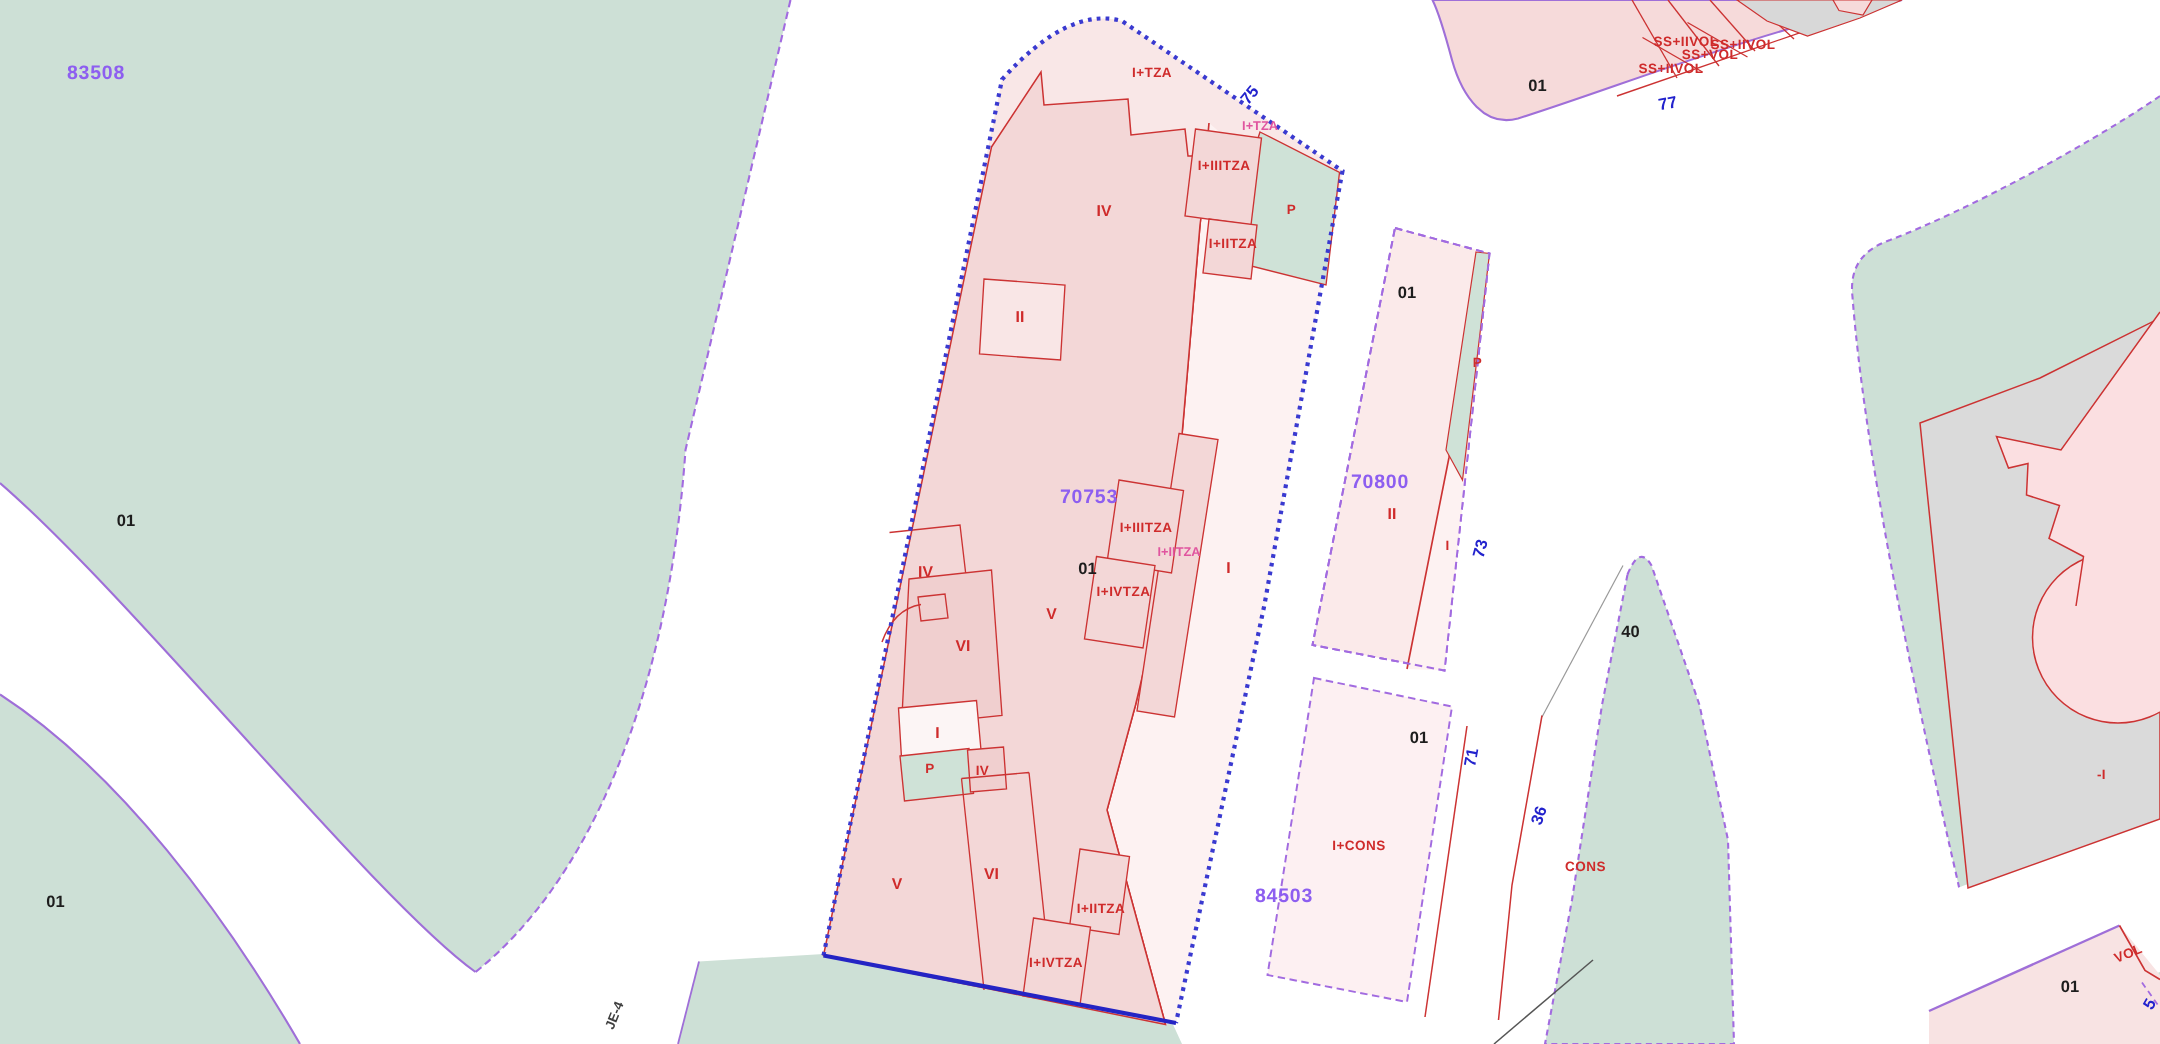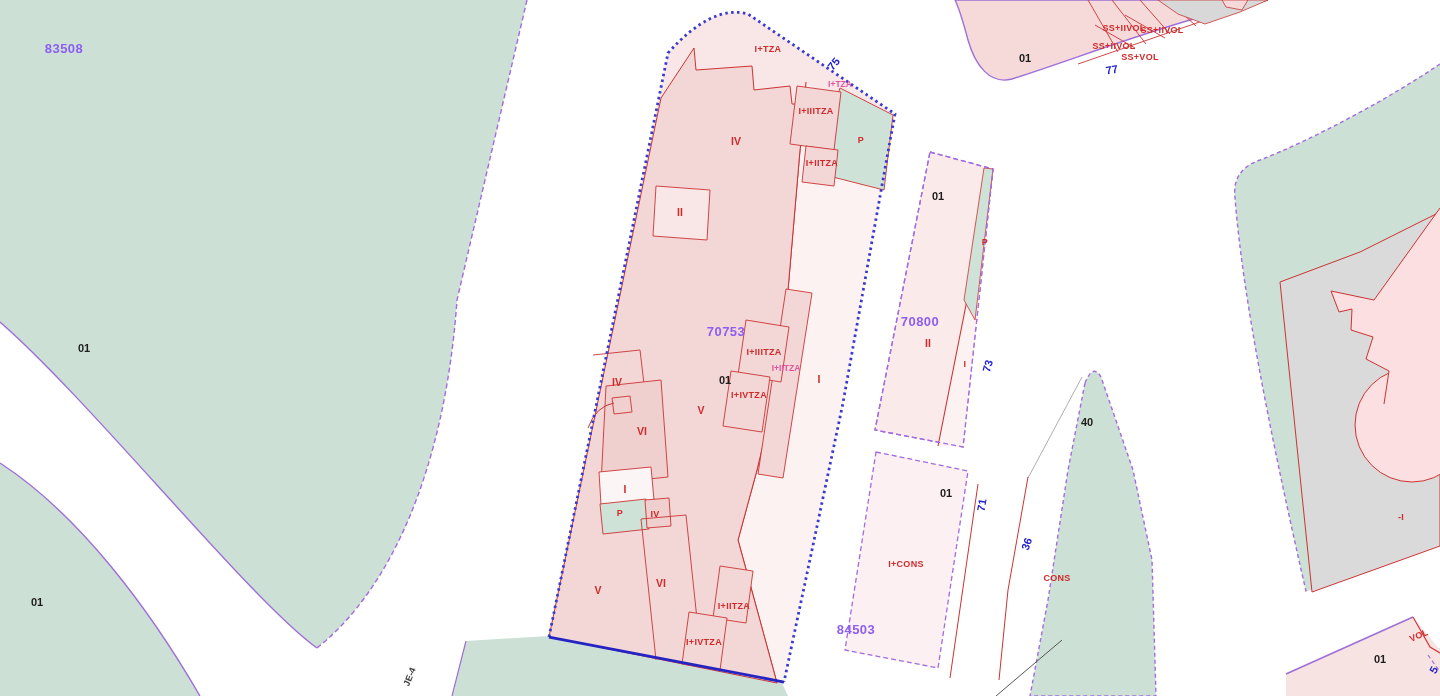--- a/index.html
+++ b/index.html
@@ -122,21 +122,21 @@
       <path d="M1286,674 L1413,617" fill="none" stroke="#9f6fd8" stroke-width="1.6"></path>
       <path d="M1413,617 L1430,647 L1440,653" fill="none" stroke="#cc3333" stroke-width="1.1"></path>
       <path d="M1428,655 L1440,672" fill="none" stroke="#a26be0" stroke-width="1.2" stroke-dasharray="4 3"></path>
     </g>
   </svg>
 
   <div id="labels">
       <span class="map-label lbl-code" style="left: 64px; top: 48px; transform: translate(-50%, -50%);">83508</span>
       <span class="map-label lbl-code" style="left: 726px; top: 331px; transform: translate(-50%, -50%);">70753</span>
       <span class="map-label lbl-code" style="left: 920px; top: 321px; transform: translate(-50%, -50%);">70800</span>
-      <span class="map-label lbl-code" style="left: 856px; top: 597px; transform: translate(-50%, -50%); margin-top: 32px;">84503</span>
+      <span class="map-label lbl-code" style="left: 856px; top: 597px; transform: translate(-50%, -50%);">84503</span>
       <span class="map-label lbl-lot" style="left: 84px; top: 348px; transform: translate(-50%, -50%);">01</span>
       <span class="map-label lbl-lot" style="left: 37px; top: 602px; transform: translate(-50%, -50%);">01</span>
       <span class="map-label lbl-lot" style="left: 725px; top: 380px; transform: translate(-50%, -50%);">01</span>
       <span class="map-label lbl-lot" style="left: 938px; top: 196px; transform: translate(-50%, -50%);">01</span>
       <span class="map-label lbl-lot" style="left: 946px; top: 493px; transform: translate(-50%, -50%);">01</span>
       <span class="map-label lbl-lot" style="left: 1025px; top: 58px; transform: translate(-50%, -50%);">01</span>
       <span class="map-label lbl-lot" style="left: 1380px; top: 659px; transform: translate(-50%, -50%);">01</span>
       <span class="map-label lbl-lot" style="left: 1087px; top: 422px; transform: translate(-50%, -50%);">40</span>
       <span class="map-label lbl-street" style="left: 834px; top: 64px; transform: translate(-50%, -50%) rotate(-50deg);">75</span>
       <span class="map-label lbl-street" style="left: 1112px; top: 70px; transform: translate(-50%, -50%) rotate(-10deg);">77</span>
@@ -168,16 +168,16 @@
       <span class="map-label lbl-red" style="left: 704px; top: 642px; transform: translate(-50%, -50%);">I+IVTZA</span>
       <span class="map-label lbl-red" style="left: 985px; top: 242px; transform: translate(-50%, -50%);">P</span>
       <span class="map-label lbl-red-lg" style="left: 928px; top: 343px; transform: translate(-50%, -50%);">II</span>
       <span class="map-label lbl-red" style="left: 965px; top: 364px; transform: translate(-50%, -50%);">I</span>
       <span class="map-label lbl-red" style="left: 906px; top: 564px; transform: translate(-50%, -50%); text-align: center;">I+CONS</span>
       <span class="map-label lbl-red" style="left: 1057px; top: 578px; transform: translate(-50%, -50%);">CONS</span>
       <span class="map-label lbl-red" style="left: 1401px; top: 517px; transform: translate(-50%, -50%);">-I</span>
       <span class="map-label lbl-red" style="left: 1419px; top: 636px; transform: translate(-50%, -50%) rotate(-22deg);">VOL</span>
       <span class="map-label lbl-red" style="left: 1124px; top: 28px; transform: translate(-50%, -50%);">SS+IIVOL</span>
       <span class="map-label lbl-red" style="left: 1162px; top: 30px; transform: translate(-50%, -50%);">SS+IIVOL</span>
-      <span class="map-label lbl-red" style="left: 1140px; top: 57px; transform: translate(-50%, -50%);">SS+VOL</span>
+      <span class="map-label lbl-red" style="left: 1140px; top: 37px; transform: translate(-50%, -50%);">SS+VOL</span>
       <span class="map-label lbl-red" style="left: 1114px; top: 46px; transform: translate(-50%, -50%);">SS+IIVOL</span>
     </div>
 </div>
 
 </body></html>

